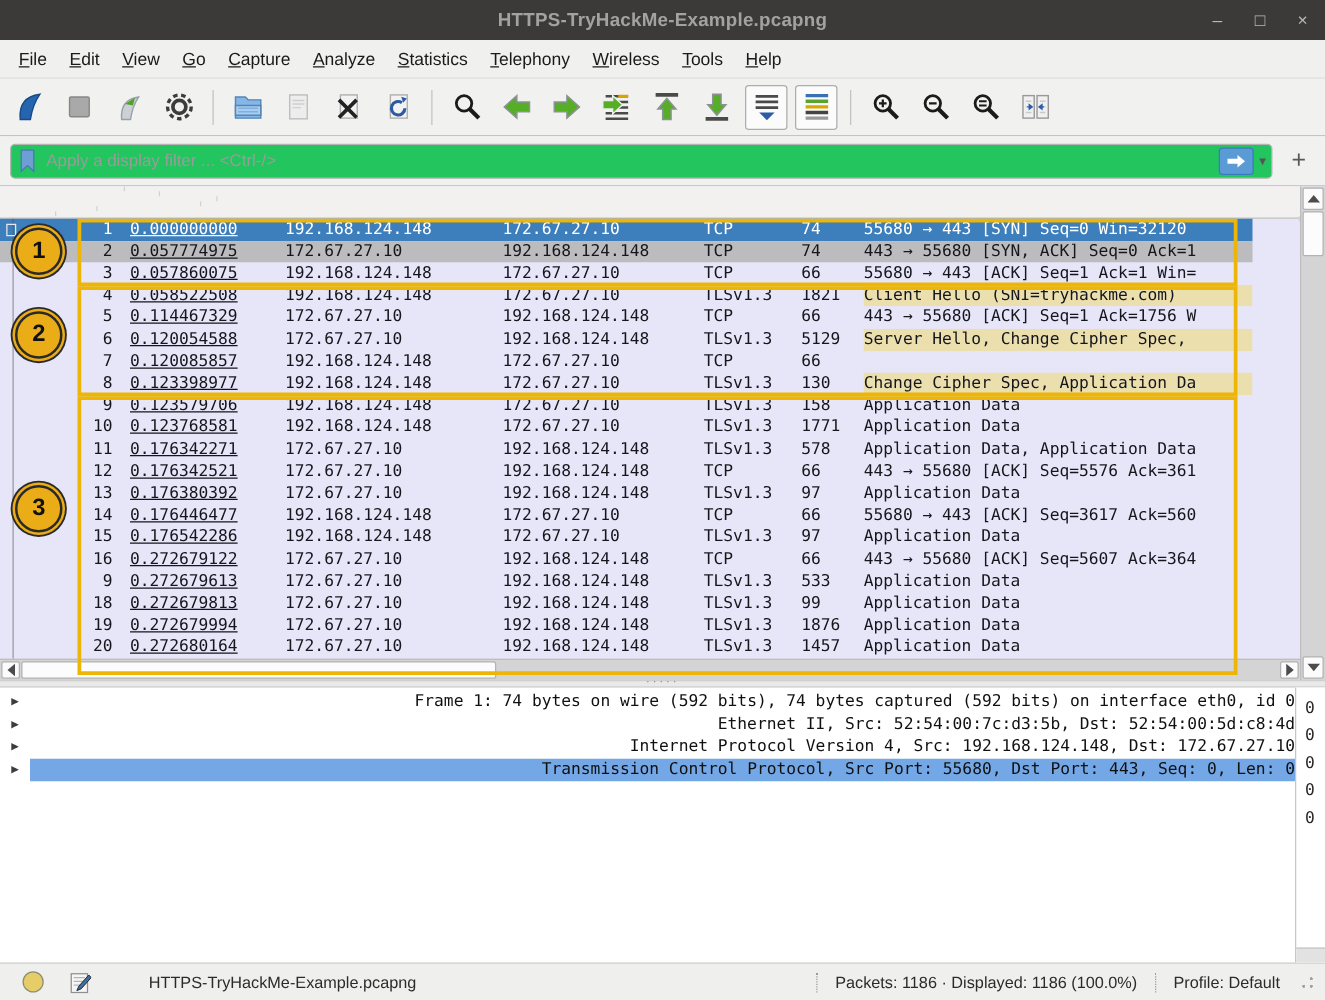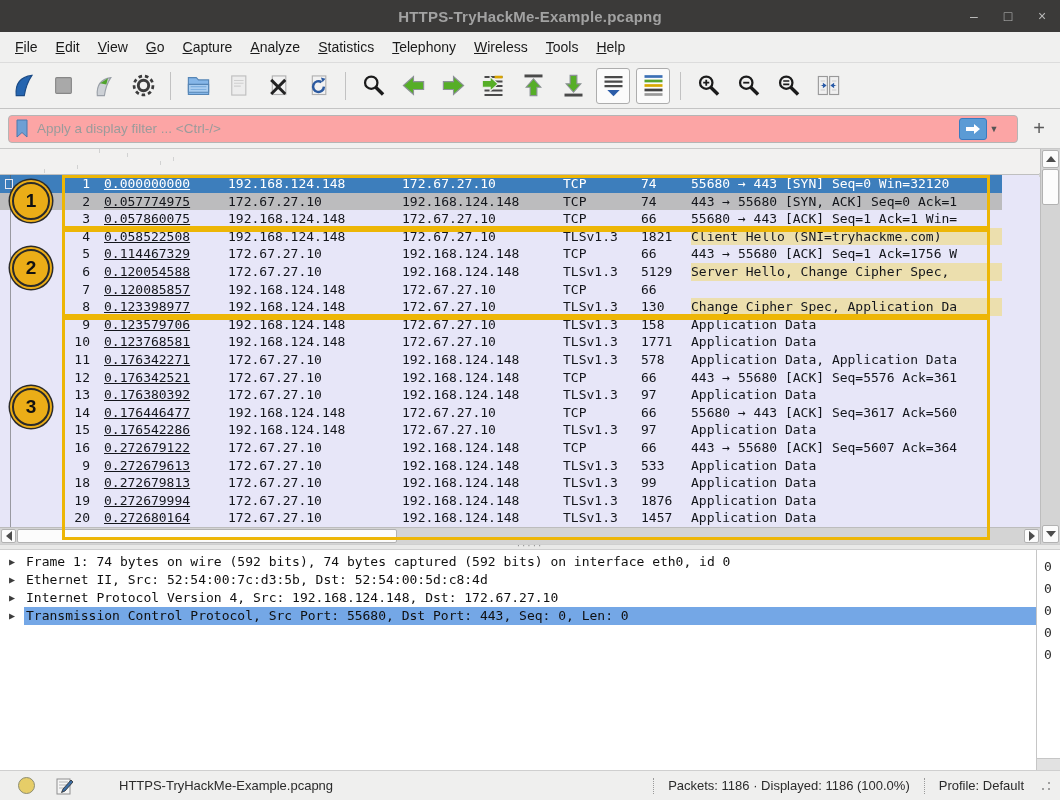--- a/index.html
+++ b/index.html
@@ -25,22 +25,22 @@
              display:flex; align-items:center; padding-left:6px; gap:6px; flex:0 0 auto; }
   .tbtn { width:34px; height:36px; display:flex; align-items:center; justify-content:center;
           background:transparent; border:1px solid transparent; border-radius:3px; }
   .tbtn.pressed { background:#fbfbfb; border:1px solid #adadad; }
   .tbtn svg { width:27px; height:27px; display:block; }
   .tsep { width:1px; height:28px; background:#c2c2c2; margin:0 4px; }
 
   
   .filterbar { height:40px; background:#f1f1f0; border-bottom:1px solid #c9c9c9;
                display:flex; align-items:center; padding:0 8px; gap:8px; flex:0 0 auto; }
-  .filter-wrap { flex:1; height:28px; background:#fca5a5; border:1px solid #b5b5b5; border-radius:4px;
-                 display:flex; align-items:center; padding:0 16px 0 6px; }
+  .filter-wrap { flex:1; height:28px; background:#22c55e; border:1px solid #b5b5b5; border-radius:4px;
+                 display:flex; align-items:center; padding:0 0 0 6px; }
   .filter-wrap input { flex:1; border:none; outline:none; font-size:13.5px; color:#333;
                        font-family:"Liberation Sans",sans-serif; background:transparent; }
   .filter-wrap input::placeholder { color:#9b9b9b; }
   .bookmark-icon svg { width:16px; height:20px; display:block; margin-right:6px; }
   .apply-btn { width:28px; height:22px; background:#5b9bd5; border:1px solid #3a7bbf; border-radius:3px;
                display:flex; align-items:center; justify-content:center; }
   .apply-btn svg { width:18px; height:12px; }
   .filter-caret { width:14px; text-align:center; color:#555; font-size:9px; }
   .add-filter-btn { width:26px; height:26px; font-size:20px; color:#5a5a5a; background:transparent;
                     border:none; display:flex; align-items:center; justify-content:center; }
@@ -112,21 +112,21 @@
               position:relative; flex:0 0 auto; }
   .splitter::after { content:"·····"; position:absolute; left:50%; top:-5px; transform:translateX(-50%);
                      color:#8f8f8f; font-size:10px; letter-spacing:2px; }
 
   
   .lower { flex:1 1 auto; display:flex; background:#ffffff; min-height:0; }
   .detail-pane { flex:1 1 auto; background:#ffffff; padding-top:3px; overflow:hidden;
                  font-family:"DejaVu Sans Mono", monospace; font-size:13px; color:#101010; }
   .drow { display:flex; height:18px; line-height:18px; align-items:center; white-space:nowrap; }
   .d-arrow { flex:0 0 24px; text-align:center; color:#3c3c3c; font-size:10px; }
-  .d-text { flex:1 1 auto; overflow:hidden; padding-left:2px; }
+  .d-text { flex:1 1 auto; overflow:hidden; padding-left:2px;text-align:right; }
   .drow.selected .d-text { background:#74a7e6; }
   .bytes-pane { flex:0 0 24px; border-left:1px solid #c6c6c6; background:#ffffff; position:relative;
                 font-family:"DejaVu Sans Mono", monospace; font-size:13px; color:#2a2a2a; padding:6px 0 0 7px; }
   .bytes-pane .bline { height:22px; line-height:22px; }
   .bytes-hscroll { position:absolute; left:0; right:0; bottom:0; height:12px; background:#e2e2e2;
                    border-top:1px solid #c6c6c6; }
 
   
   .statusbar { height:30px; background:#efefee; border-top:1px solid #cfcfcf; display:flex;
                align-items:center; padding:0 8px; font-size:13px; color:#2b2b2b; flex:0 0 auto; }

